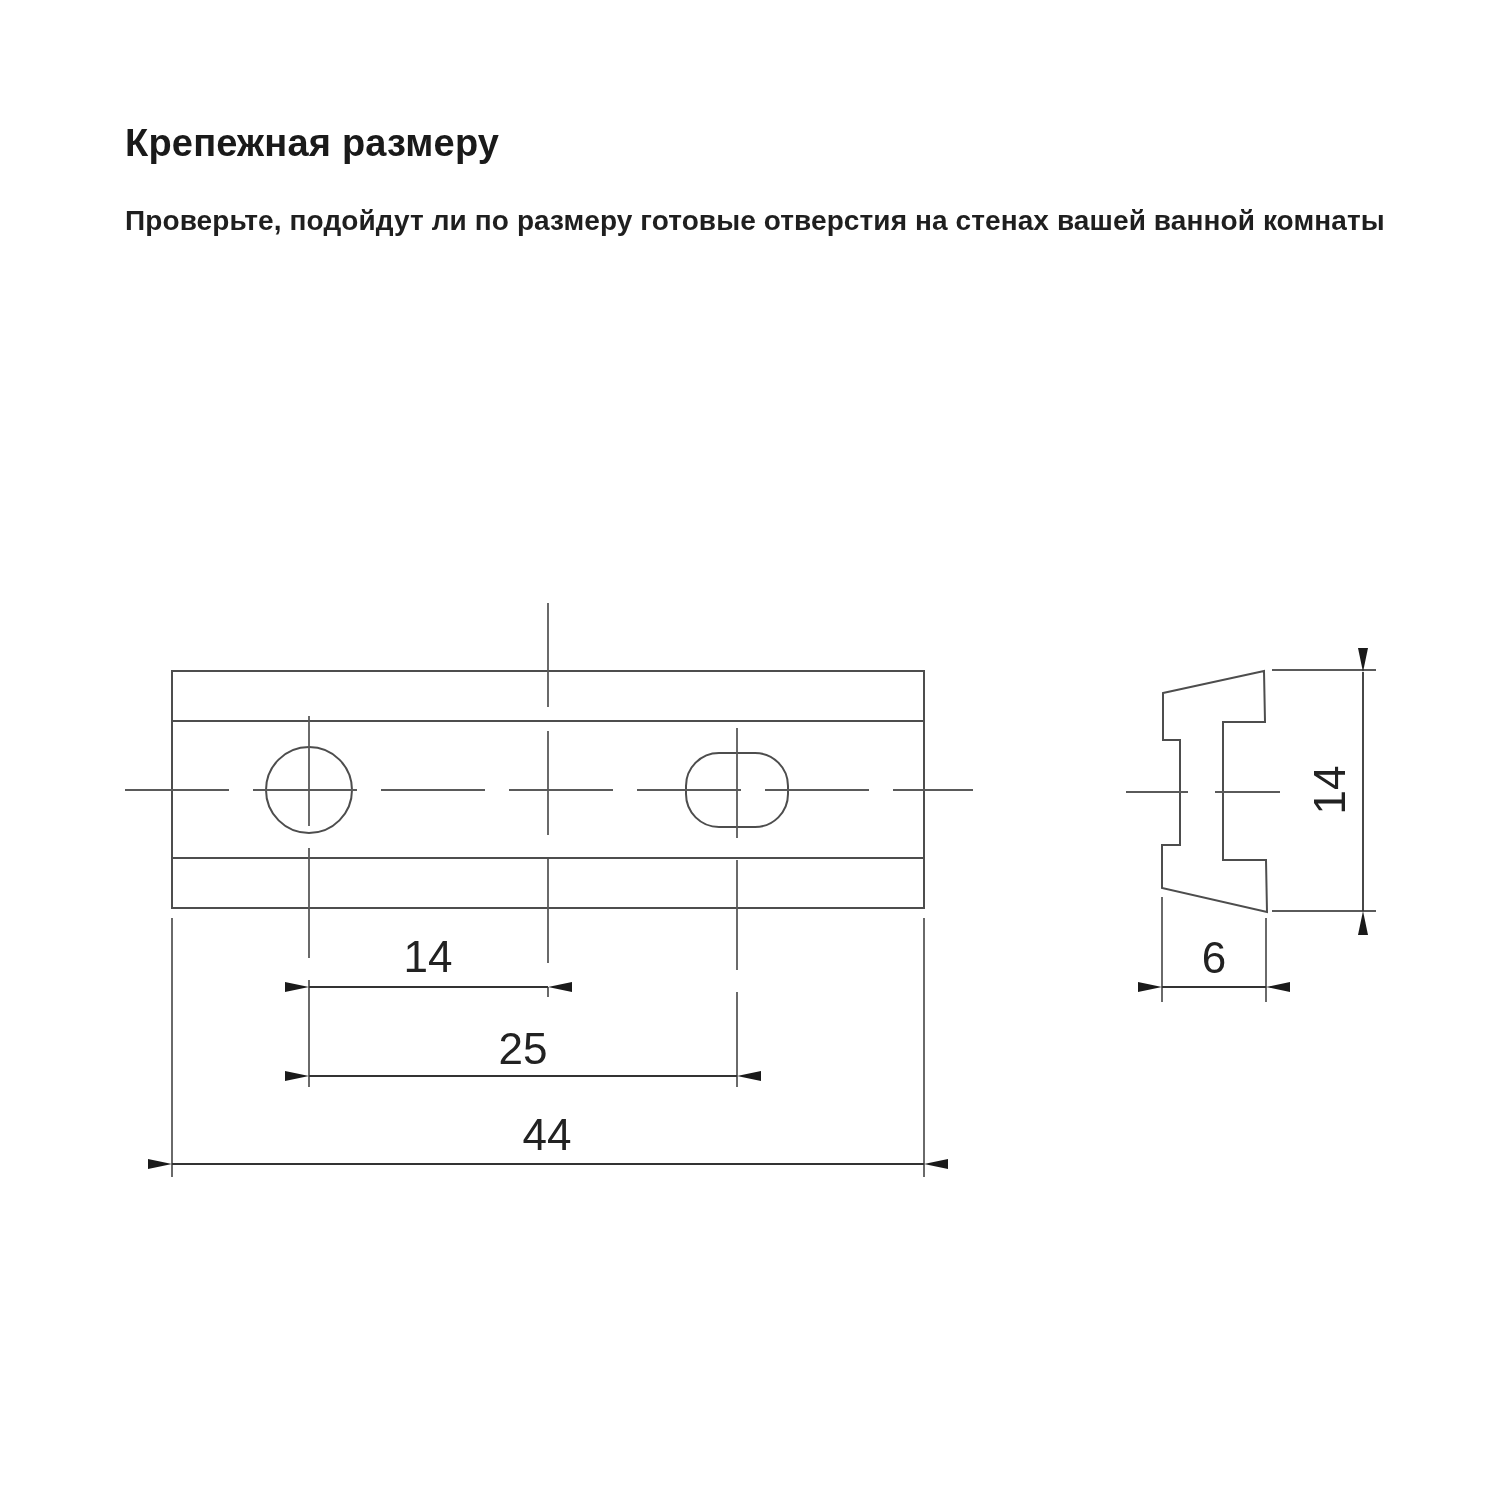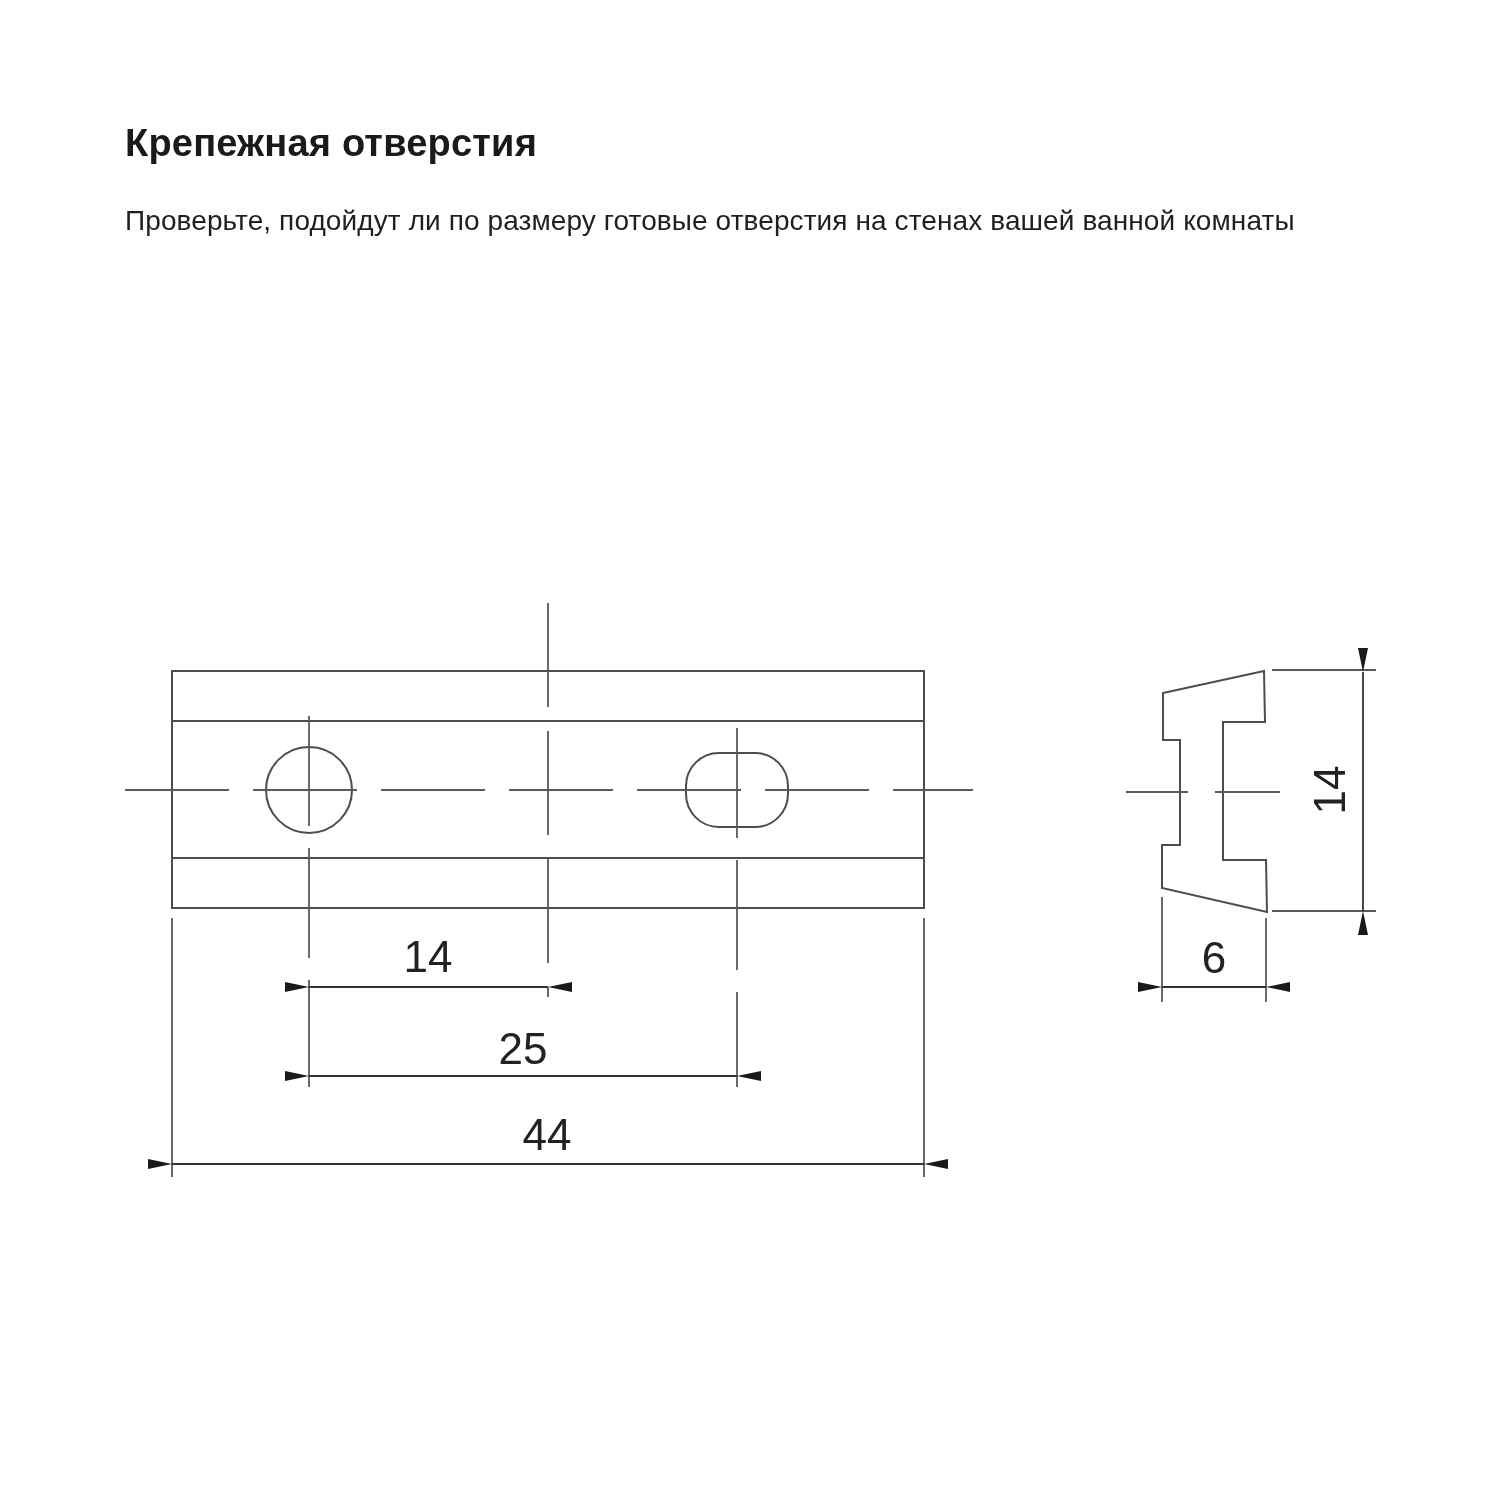--- a/index.html
+++ b/index.html
@@ -23,21 +23,21 @@
   }
   .page-title {
     font-size: 38px;
     font-weight: 700;
     color: #1a1a1a;
     margin: 0 0 26px 0;
     letter-spacing: 0.2px;
   }
   .page-description {
     font-size: 28px;
-    font-weight: 400;
+    font-weight: 700;
     color: #1f1f1f;
     line-height: 37px;
     letter-spacing: 0.1px;
     margin-top: 37px;
   }
   .drawing-svg {
     position: absolute;
     left: 0;
     top: 0;
   }
@@ -65,21 +65,21 @@
     font-family: "Liberation Sans", sans-serif;
     font-size: 44px;
     fill: #222222;
     font-weight: 400;
   }
 </style>
 </head>
 <body>
 
 <div class="header">
-  <h1 class="page-title">Крепежная отверстия</h1>
+  <h1 class="page-title">Крепежная размеру</h1>
   <div class="page-description">
     <div>Проверьте, подойдут ли по размеру готовые отверстия на стенах вашей ванной комнаты</div>
   </div>
 </div>
 
 <svg class="drawing-svg" width="1500" height="1500" viewBox="0 0 1500 1500">
   <defs>
     <marker id="arr" viewBox="0 0 26 12" refX="1" refY="6" markerWidth="26" markerHeight="12" markerUnits="userSpaceOnUse" orient="auto-start-reverse">
       <path d="M1,6 L25,11 L25,1 Z" fill="#1a1a1a"></path>
     </marker>

